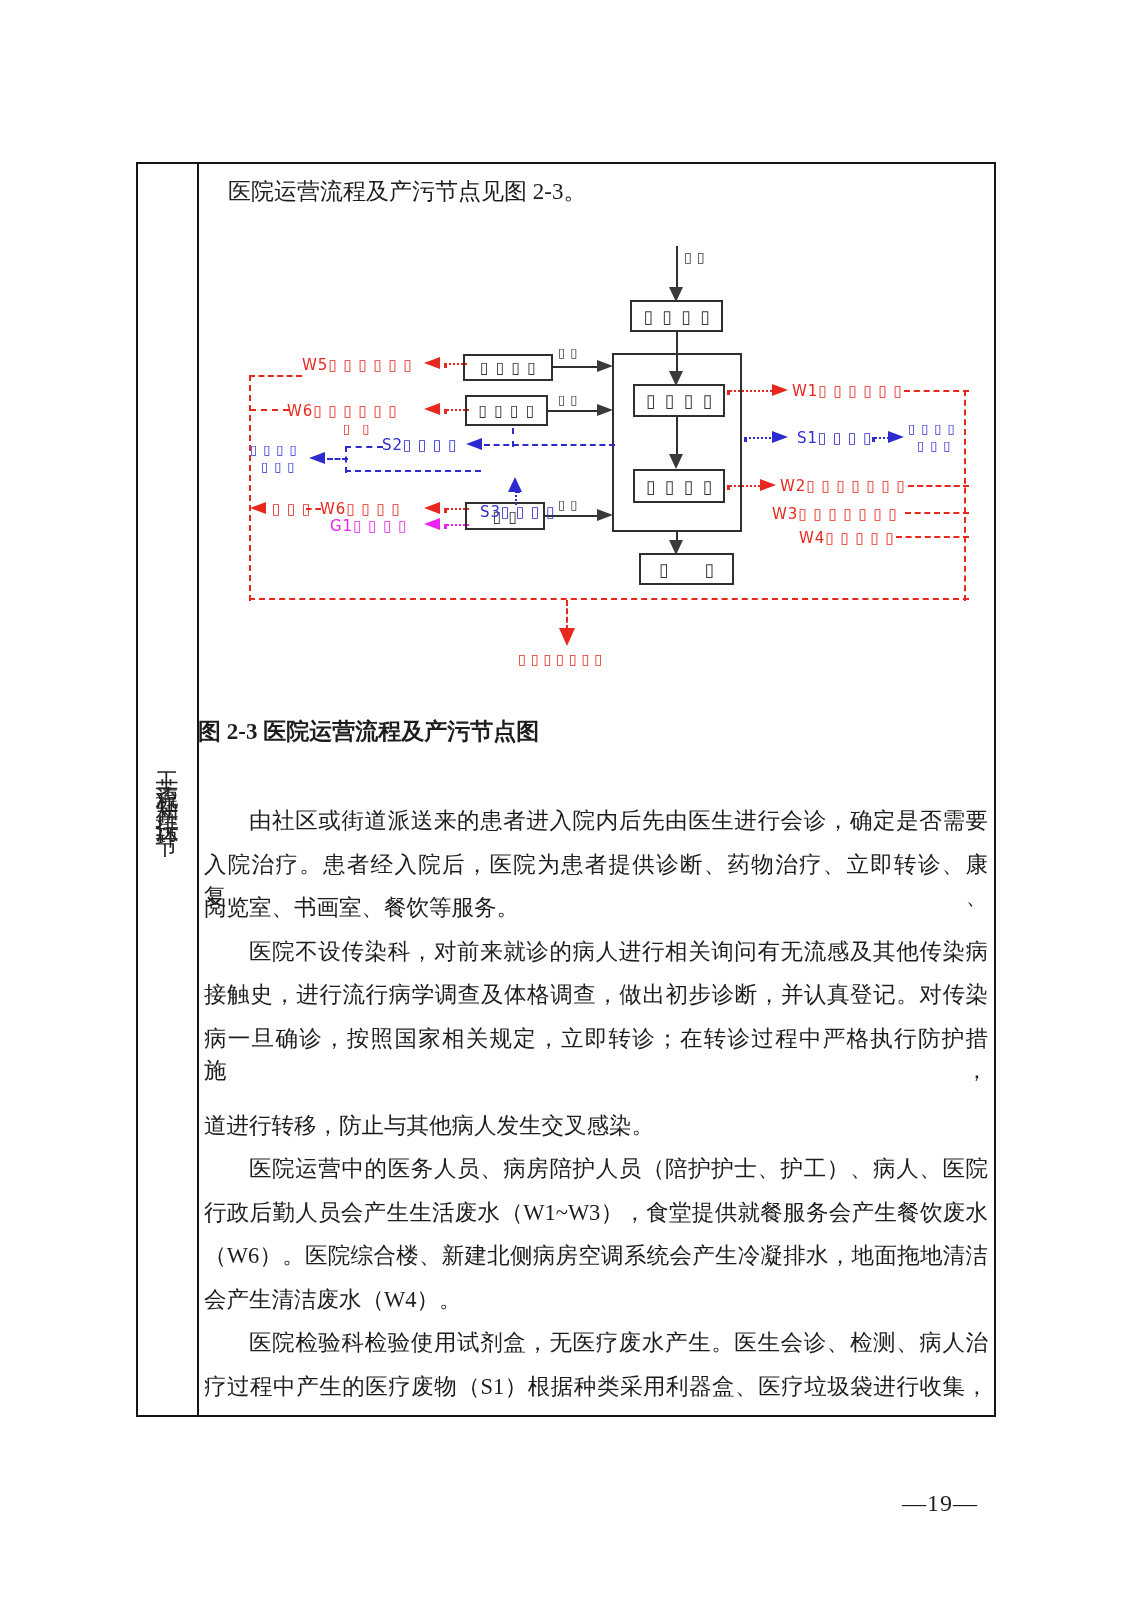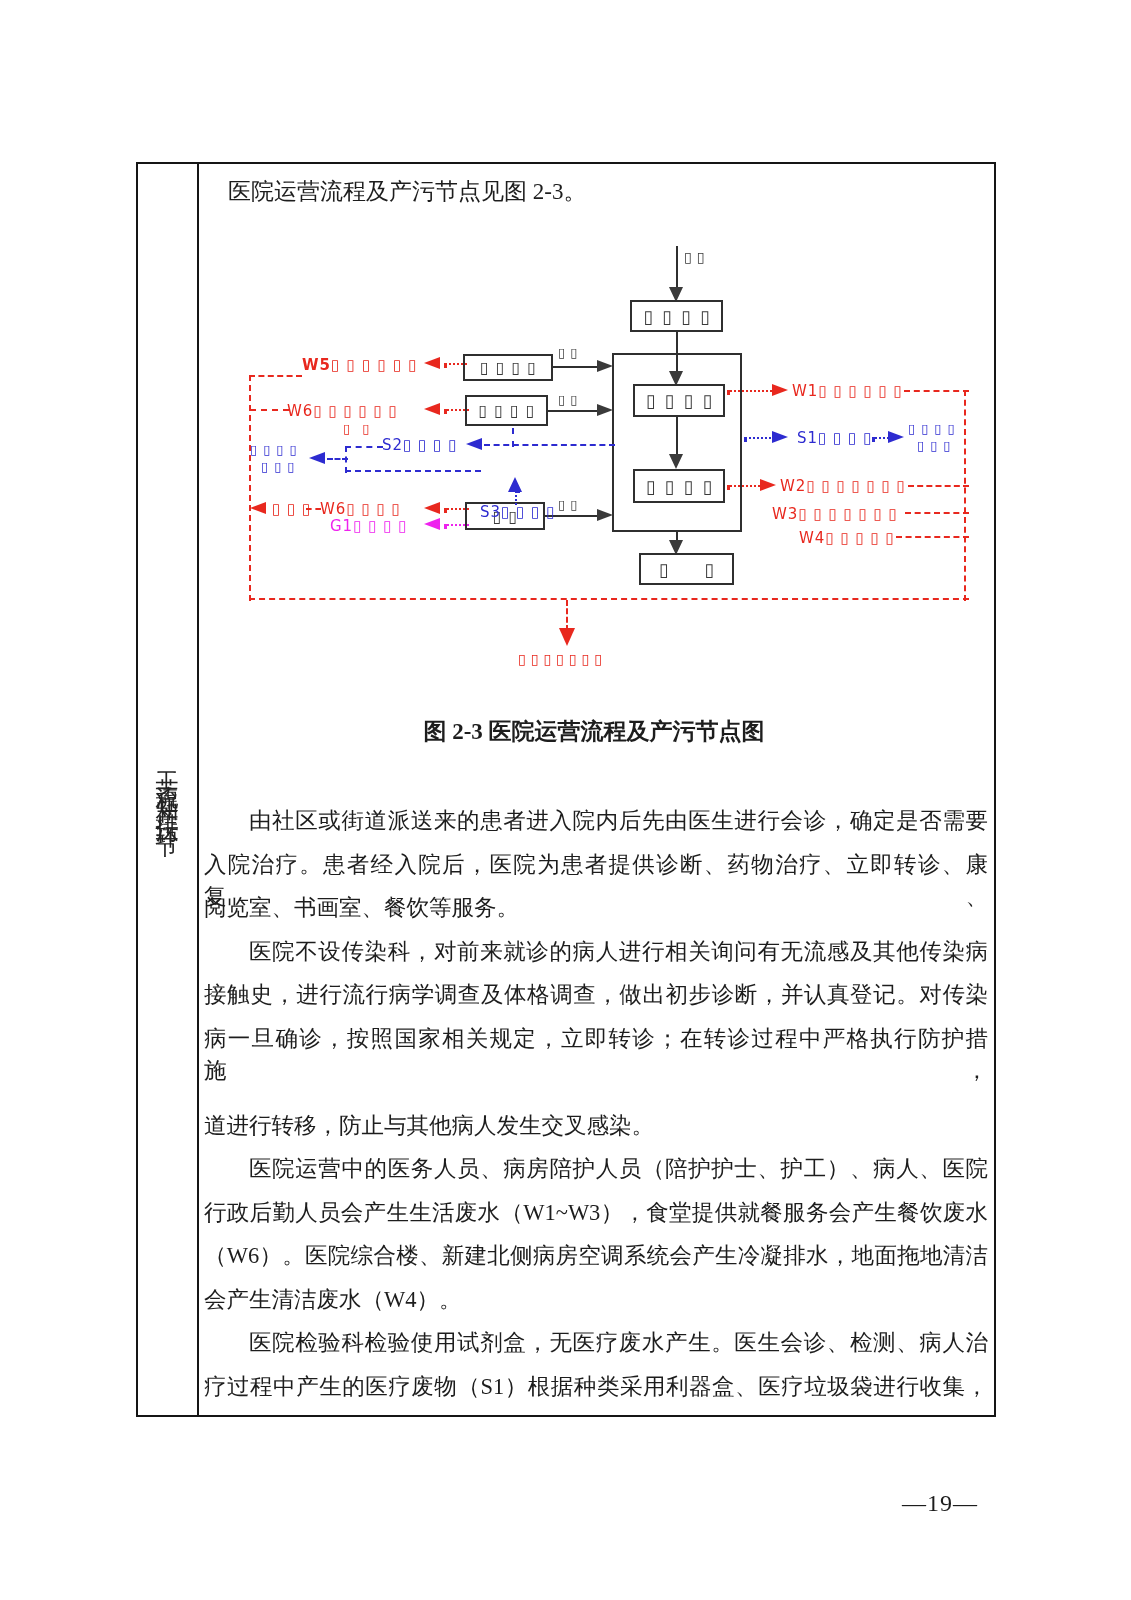--- a/index.html
+++ b/index.html
@@ -5,21 +5,21 @@
   html,body{margin:0;padding:0;background:#ffffff;}
   .page{position:relative;width:1131px;height:1600px;background:#ffffff;
         font-family:"Liberation Serif","DejaVu Serif",serif;color:#1d1d1d;overflow:hidden;}
   
   .tborder{position:absolute;left:136px;top:162px;width:856px;height:1251px;border:2px solid #151515;}
   .innerline{position:absolute;left:197px;top:162px;height:1253px;width:0;border-left:2px solid #151515;}
   .sidecol{position:absolute;left:137px;top:162px;width:60px;height:1251px;display:flex;align-items:center;justify-content:center;}
   .sidetext{writing-mode:vertical-rl;text-orientation:upright;letter-spacing:7px;font-size:23px;color:#222;}
   
   .intro{position:absolute;left:228px;top:176px;font-size:23px;}
-  .caption{position:absolute;left:198px;top:716px;width:792px;text-align:center;font-weight:bold;font-size:23px;}
+  .caption{position:absolute;left:198px;top:716px;width:792px;font-weight:bold;font-size:23px;}
   .tline{position:absolute;left:204px;width:784px;font-size:22.5px;line-height:32px;}
   .fill{text-align:justify;text-align-last:justify;}
   .ind{text-indent:45px;}
   .pagenum{position:absolute;left:870px;top:1490px;width:140px;text-align:center;font-size:24px;letter-spacing:1px;}
   
   .fbox{position:absolute;border:2px solid #2f2f2f;background:#fff;display:flex;align-items:center;justify-content:center;
         font-family:"DejaVu Sans",sans-serif;color:#3a3a3a;box-sizing:border-box;}
   .tofu18{font-size:18px;letter-spacing:9px;text-indent:9px;}
   .tofu16{font-size:16px;letter-spacing:7px;text-indent:7px;}
   .flab{position:absolute;font-family:"DejaVu Sans","Liberation Sans",sans-serif;font-size:15px;white-space:nowrap;letter-spacing:1px;}
@@ -79,21 +79,21 @@
   <div class="ar ar-r c-blk" style="left:597px;top:404px;"></div>
   <div class="flab c-blk sm" style="left:558px;top:392px;letter-spacing:5px;">▯▯</div>
 
   <div class="fbox tofu16" style="left:465px;top:502px;width:80px;height:28px;">▯▯</div>
   <div class="lh" style="left:545px;top:515px;width:55px;"></div>
   <div class="ar ar-r c-blk" style="left:597px;top:509px;"></div>
   <div class="flab c-blk sm" style="left:558px;top:497px;letter-spacing:5px;">▯▯</div>
 
   <div class="lh dot b-red" style="left:444px;top:363px;width:20px;"></div>
   <div class="ar ar-l c-red" style="left:424px;top:357px;"></div>
-  <div class="flab c-red" style="left:302px;top:356px;font-weight:bold;">W5▯ ▯ ▯ ▯ ▯ ▯</div>
+  <div class="flab c-red" style="left:302px;top:356px;">W5▯ ▯ ▯ ▯ ▯ ▯</div>
 
   <div class="lh dot b-red" style="left:444px;top:409px;width:22px;"></div>
   <div class="ar ar-l c-red" style="left:424px;top:403px;"></div>
   <div class="flab c-red" style="left:287px;top:402px;">W6▯ ▯ ▯ ▯ ▯ ▯</div>
   <div class="flab c-red sm" style="left:343px;top:421px;letter-spacing:4px;">▯ ▯</div>
 
   <div class="lh dash b-red" style="left:249px;top:375px;width:50px;"></div>
   <div class="lv dash b-red" style="left:249px;top:375px;height:223px;"></div>
   <div class="lh dash b-red" style="left:250px;top:409px;width:36px;"></div>
   <div class="lh dash b-red" style="left:249px;top:598px;width:717px;"></div>

